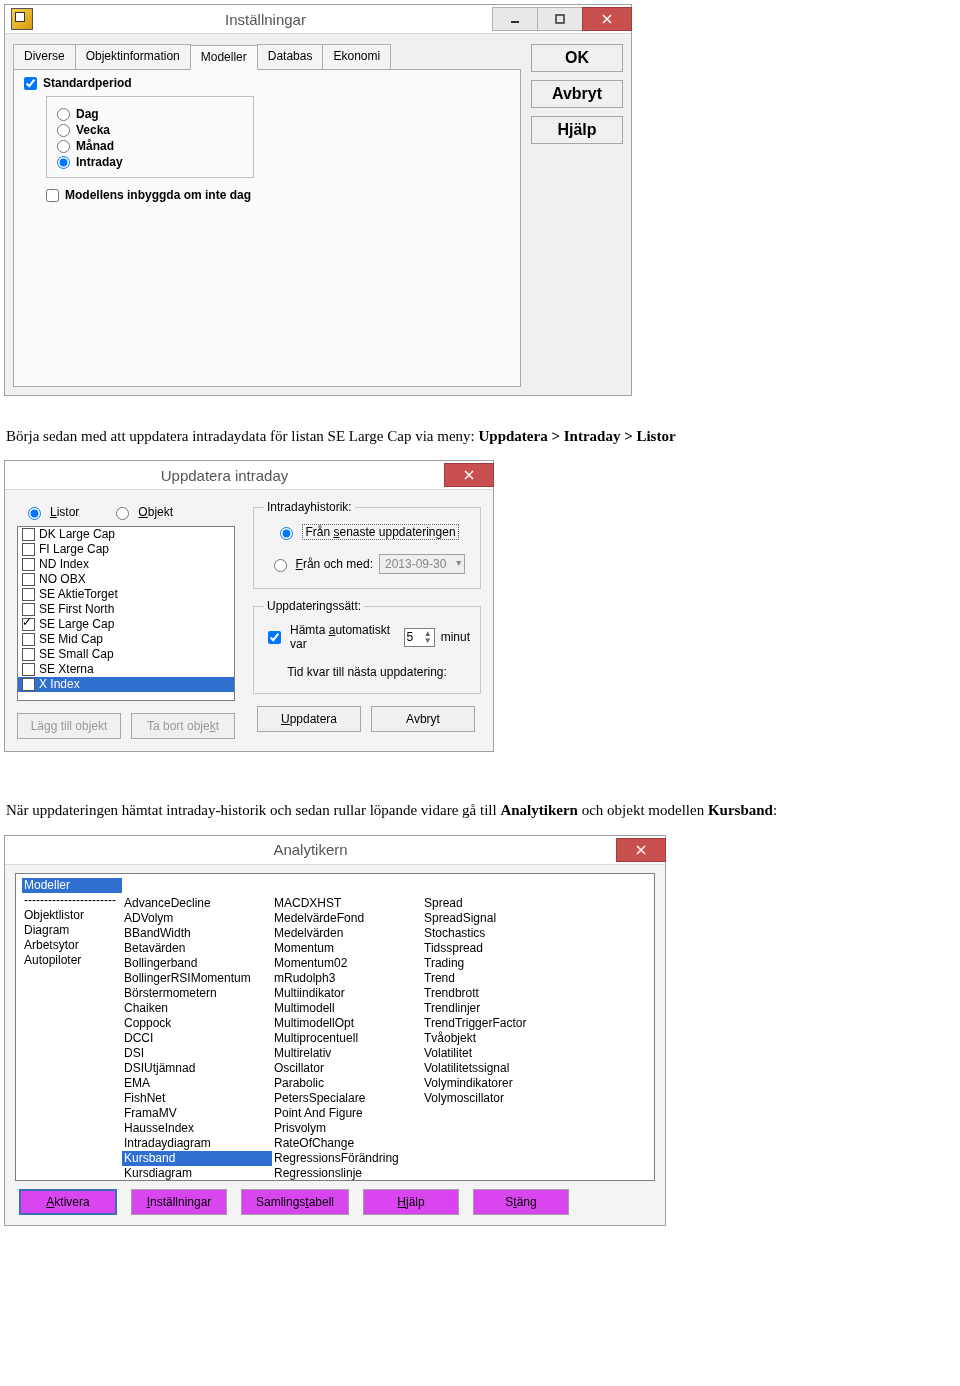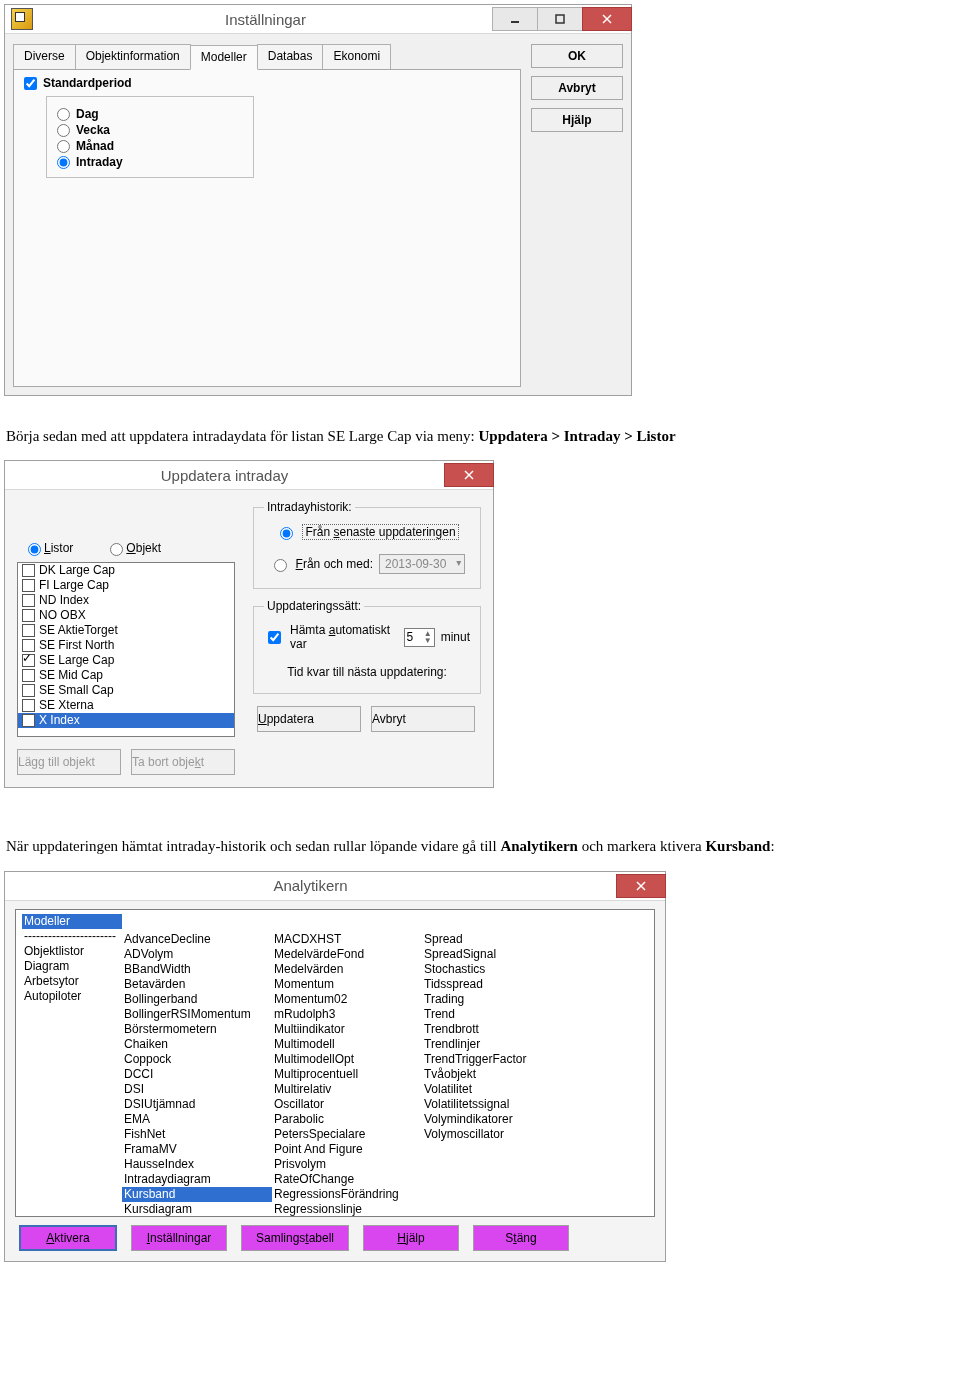--- a/index.html
+++ b/index.html
@@ -30,45 +30,45 @@
   .settings .left { flex:1; }
   .settings .right { width:92px; display:flex; flex-direction:column; gap:8px; padding-top:2px;}
   .tabstrip { display:flex; border-bottom:1px solid #a8a8a8; padding:0; margin-top:2px;}
   .tab { padding:4px 10px 5px 10px; border:1px solid #b0b0b0; border-bottom:none; background:#f4f4f4; margin-right:-1px; font-size:12px;}
   .tab.active { background:#fafafa; position:relative; top:1px; border-bottom:1px solid #fafafa; font-weight:normal;}
   .tabpage { background:#fafafa; border:1px solid #a8a8a8; border-top:none; padding:6px 10px 10px 10px; height:300px;}
   .chk { display:flex; align-items:center; gap:6px; font-size:12px;}
   .chk input, .radio input { margin:0; }
   .group { border:1px solid #c0c0c0; padding:8px 10px 6px 10px; width:186px; margin:6px 0 10px 22px;}
   .radio { display:flex; align-items:center; gap:6px; margin:2px 0; font-weight:bold; font-size:12px;}
-  .btn { background:#f0f0f0; border:1px solid #a8a8a8; text-align:center; padding:4px 0; font-size:12px; font-weight:bold;}
+  .btn { background:#f0f0f0; border:1px solid #a8a8a8; text-align:center; padding:4px 0; font-size:16px; font-weight:bold;}
 
   
   .upd { width:490px; }
   .upd .titlebar { background:#fff; }
   .upd-body { padding:10px 12px 12px 12px; background:#f4f4f4;}
   .upd-row { display:flex; gap:18px; }
   .upd-left { width:218px; }
   .upd-right { flex:1; }
   .mode { display:flex; gap:32px; margin:4px 0 6px 6px;}
-  .mode label { display:flex; align-items:center; font-size:12px;margin-top:36px;}
+  .mode label { display:flex; align-items:center; gap:6px; font-size:12px;}
   .listbox { border:1px solid #7e7e7e; background:#fff; height:173px; overflow:hidden; }
   .listbox .itm { display:flex; align-items:center; gap:4px; padding:0 4px; height:15px; font-size:12px; line-height:15px;}
   .listbox .itm.sel { background:#2f6fcf; color:#fff;}
   .cb { width:11px; height:11px; border:1px solid #555; display:inline-block; position:relative; background:#fff;}
   .cb.checked::after{content:"✓";position:absolute;left:-1px;top:-4px;font-size:12px;color:#000;}
   fieldset.fs { border:1px solid #c8c8c8; padding:6px 10px 10px 10px; margin:0 0 10px 0;}
   fieldset.fs legend { font-size:12px; padding:0 3px;}
   .line { display:flex; align-items:center; gap:6px; font-size:12px; margin:4px 0;justify-content:center;}
   .datebox { border:1px solid #a0a0a0; background:#eee; color:#888; padding:2px 18px 2px 5px; position:relative; font-size:12px;}
   .datebox::after{content:"▾";position:absolute;right:3px;top:2px;color:#888;font-size:10px;}
   .spin { border:1px solid #7e7e7e; width:28px; height:17px; display:flex; align-items:center; justify-content:space-between; padding:0 2px; background:#fff;}
   .spin .arrows{font-size:8px; line-height:7px; color:#666;}
   .btnrow { display:flex; gap:10px; margin-top:12px;}
-  .btn2 { border:1px solid #a8a8a8; background:#f0f0f0; padding:5px 0; text-align:left; width:102px; font-size:12px;}
+  .btn2 { border:1px solid #a8a8a8; background:#f0f0f0; padding:5px 0; text-align:center; width:102px; font-size:12px;}
   .u { text-decoration:underline; }
 
   
   .ana { width:662px;}
   .ana-body{ padding:8px 10px 10px 10px; background:#f4f4f4;}
   .ana-list { border:1px solid #7e7e7e; background:#fff; height:298px; padding:4px 6px; display:flex; gap:0; overflow:hidden;}
   .ana-nav { width:100px; }
   .ana-nav .nitem { font-size:12px; line-height:15px; padding:0 2px;}
   .ana-nav .nitem.sel { background:#2f6fcf; color:#fff;}
   .cols { flex:1; display:flex;margin-top:18px; }
@@ -130,20 +130,24 @@
             </label>
           <label class="radio">
               <input type="radio" name="p" style="">
               <span>Månad</span>
             </label>
           <label class="radio">
               <input type="radio" name="p" checked="" style="">
               <span>Intraday</span>
             </label>
         </div>
+        <label class="chk" style="margin-left:22px;">
+          <input type="checkbox" style="">
+          <span class="bold">Modellens inbyggda om inte dag</span>
+        </label>
       </div>
     </div>
     <div class="right">
       <div class="btn"><span>OK</span></div>
       <div class="btn"><span>Avbryt</span></div>
       <div class="btn"><span>Hjälp</span></div>
     </div>
   </div>
 </div>
 
@@ -258,21 +262,21 @@
         <div class="btnrow" style="justify-content:flex-start; padding-left:4px;">
           <div class="btn2"><span class="u">U</span><span>ppdatera</span></div>
           <div class="btn2"><span>Avbryt</span></div>
         </div>
       </div>
     </div>
   </div>
 </div>
 
 <p class="prose" style="margin-top:48px;">
-  <span>När uppdateringen hämtat intraday-historik och sedan rullar löpande vidare gå till </span><b>Analytikern</b><span> och markera ktivera </span><b>Kursband</b><span>:</span>
+  <span>När uppdateringen hämtat intraday-historik och sedan rullar löpande vidare gå till </span><b>Analytikern</b><span> och objekt modellen </span><b>Kursband</b><span>:</span>
 </p>
 
 <div class="dialog ana">
   <div class="titlebar">
     <span class="title-text">Analytikern</span>
     <div class="winbtn close">
         <svg width="12" height="12">
           <line x1="2" y1="2" x2="10" y2="10" stroke="#fff" stroke-width="1.5"></line>
           <line x1="10" y1="2" x2="2" y2="10" stroke="#fff" stroke-width="1.5"></line>
         </svg>

